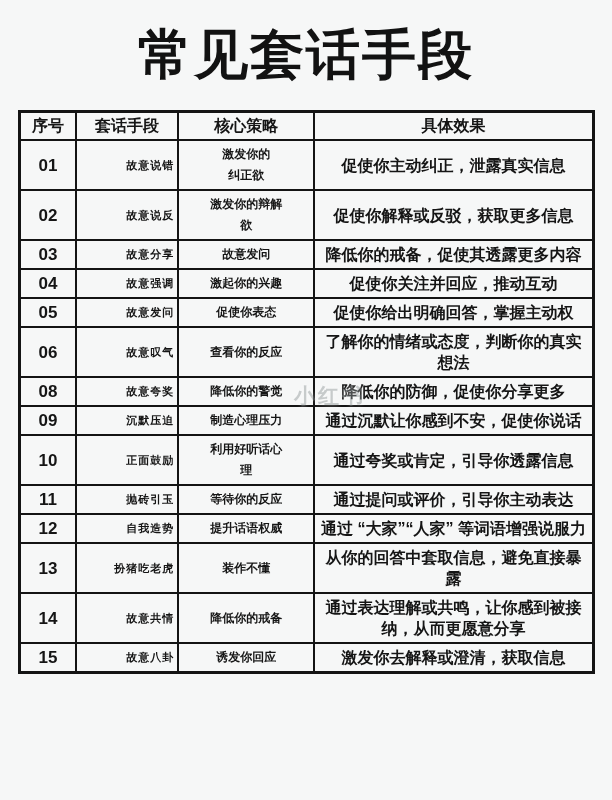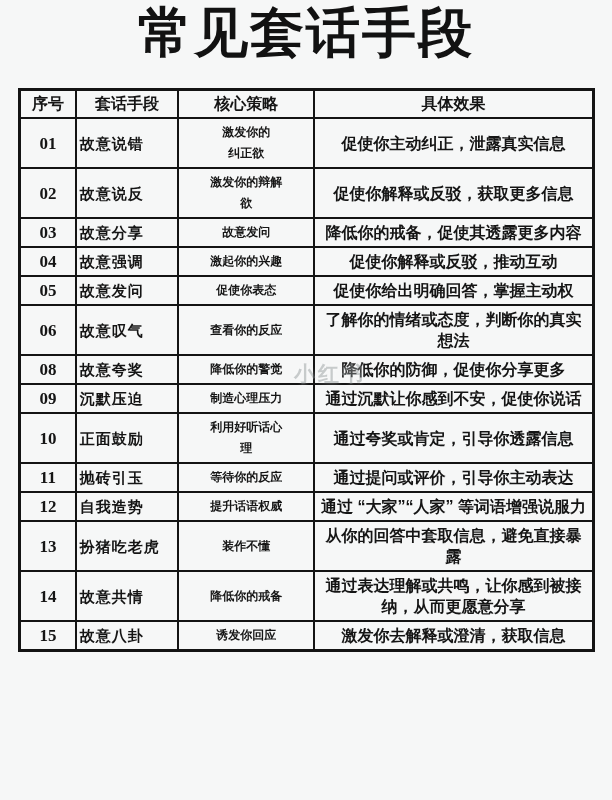--- a/index.html
+++ b/index.html
@@ -10,20 +10,21 @@
     width: 612px;
     height: 800px;
     background: #f6f7f7;
     font-family: "Liberation Sans", "DejaVu Sans", sans-serif;
     color: #151515;
     overflow: hidden;
     position: relative;
   }
   .page-title {
     margin: 0;
+    padding-top: 22px;
     height: 70px;
     text-align: center;
     font-size: 54px;
     line-height: 64px;
     font-weight: 900;
     letter-spacing: 2px;
     color: #121212;
   }
   .table-wrap {
     position: relative;
@@ -49,25 +50,24 @@
   th {
     font-size: 16px;
     line-height: 20px;
     text-align: center;
     padding: 2px 2px;
   }
   td.c-no {
     text-align: center;
     font-size: 17px;
     line-height: 21px;
-    font-family: Liberation Serif, serif;
   }
   td.c-tactic {
-    text-align: left;
-    font-size: 15px;
+    text-align: right;
+    font-size: 11px;
     line-height: 21px;
     letter-spacing: 1px;
     margin-top: 37px;
   }
   td.c-strategy {
     text-align: center;
     font-size: 12px;
     line-height: 21px;
     white-space: pre-line;
   }
@@ -131,21 +131,21 @@
           <tr>
             <td class="c-no">03</td>
             <td class="c-tactic">故意分享</td>
             <td class="c-strategy">故意发问</td>
             <td class="c-effect">降低你的戒备，促使其透露更多内容</td>
           </tr>
           <tr>
             <td class="c-no">04</td>
             <td class="c-tactic">故意强调</td>
             <td class="c-strategy">激起你的兴趣</td>
-            <td class="c-effect">促使你解释或反驳，推动互动</td>
+            <td class="c-effect">促使你关注并回应，推动互动</td>
           </tr>
           <tr>
             <td class="c-no">05</td>
             <td class="c-tactic">故意发问</td>
             <td class="c-strategy">促使你表态</td>
             <td class="c-effect">促使你给出明确回答，掌握主动权</td>
           </tr>
           <tr>
             <td class="c-no">06</td>
             <td class="c-tactic">故意叹气</td>

